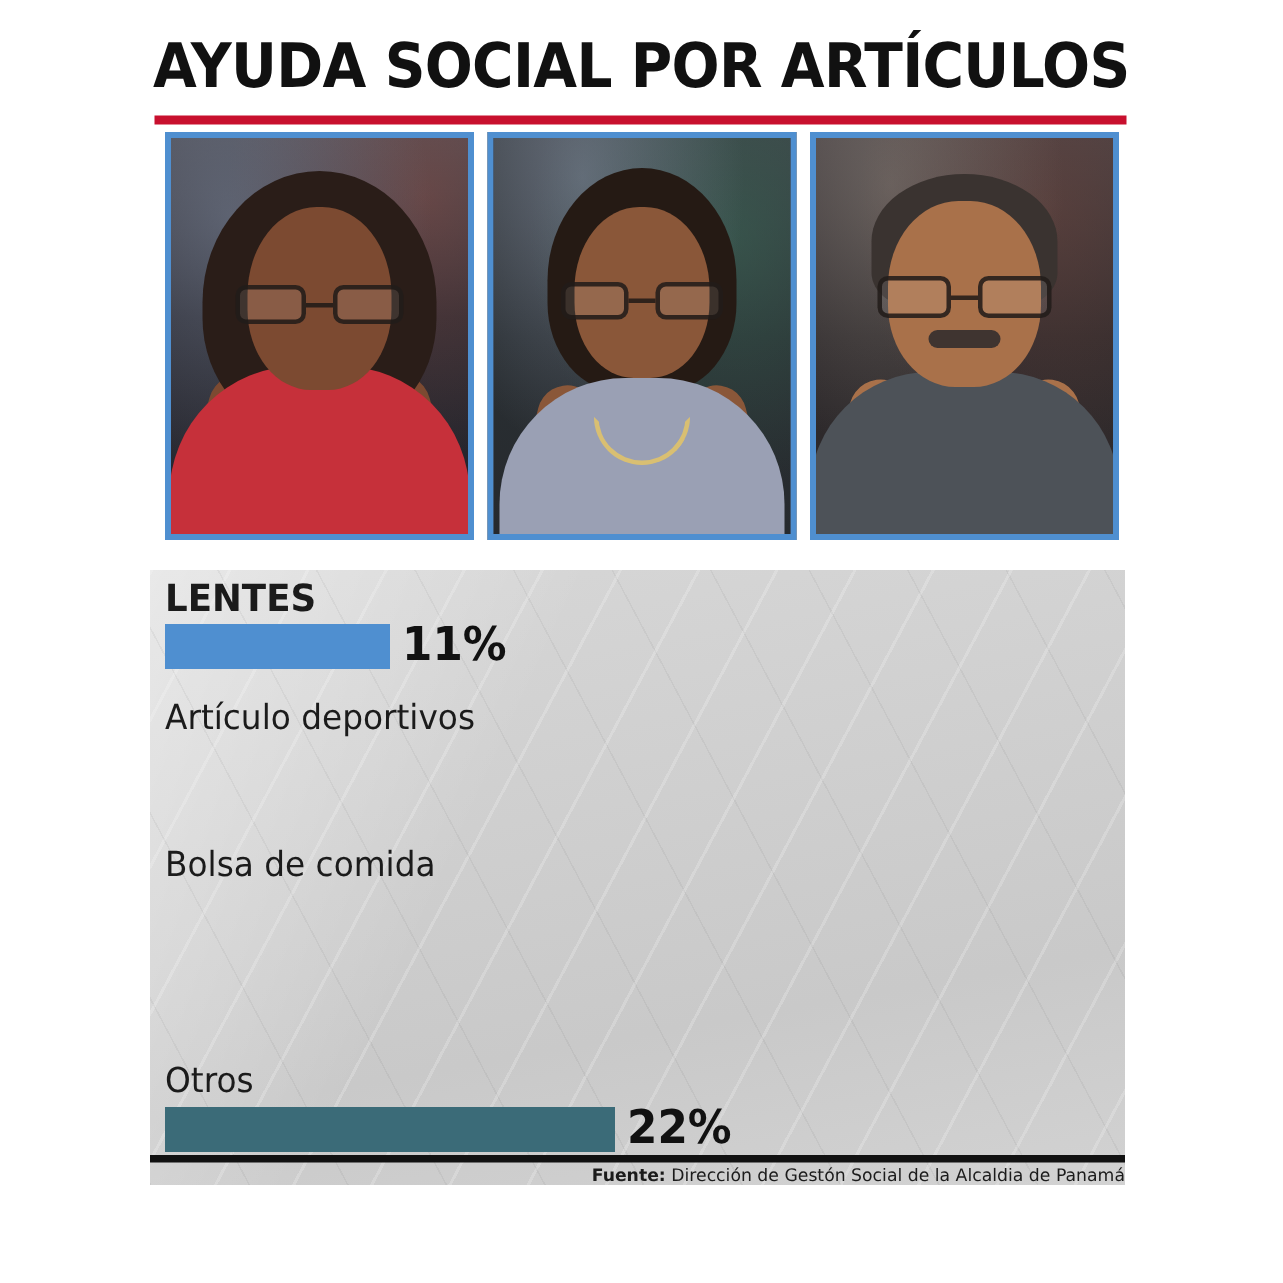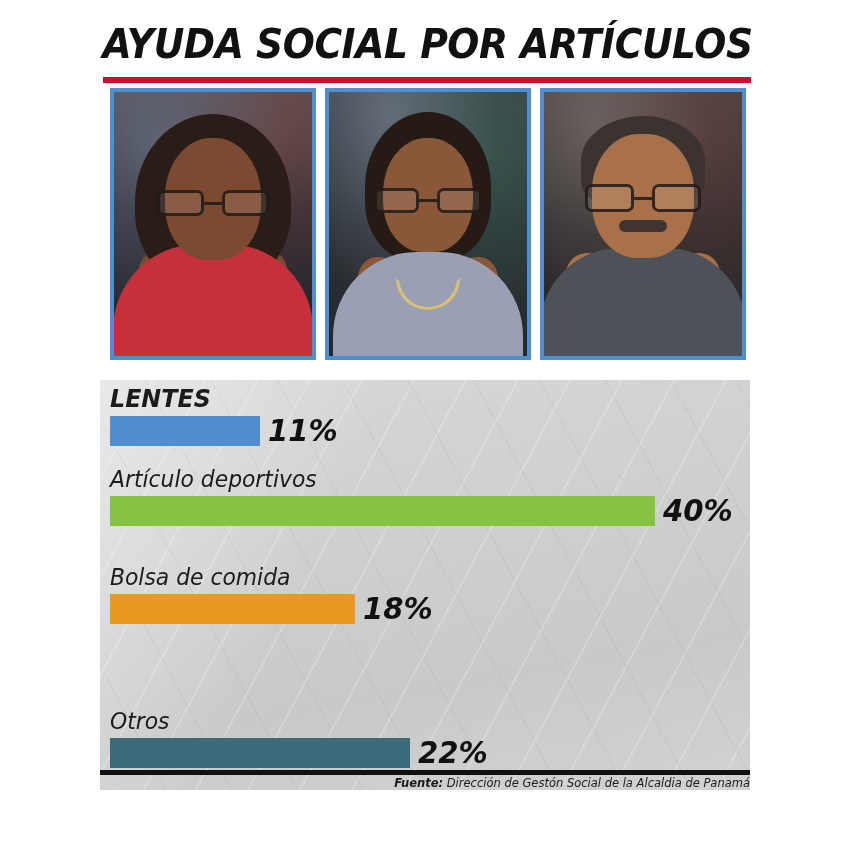--- a/index.html
+++ b/index.html
@@ -11,21 +11,20 @@
     width: 855px;
     height: 855px;
     font-family: "Liberation Sans", sans-serif;
     overflow: hidden;
   }
   #infographic {
     position: relative;
     width: 855px;
     height: 839px;
     background: #ffffff;
-    font-style: italic;
   }
 
   
   .title {
     position: absolute;
     top: 20px;
     left: 0;
     width: 855px;
     text-align: center;
     font-family: "DejaVu Sans", sans-serif;
@@ -331,32 +330,24 @@
     <div class="bar-group" style="top:6px;">
       <div class="bar-label bold">LENTES</div>
       <div class="bar-row">
         <div class="bar" style="width: 149.875px; background: rgb(79, 143, 208);"></div>
         <div class="bar-value">11%</div>
       </div>
     </div>
 
     <div class="bar-group" style="top:88px;">
       <div class="bar-label">Artículo deportivos</div>
-      <div class="bar-row">
-        <div class="bar" style="width: 545px; background: rgb(133, 195, 65);"></div>
-        <div class="bar-value">40%</div>
-      </div>
     </div>
 
     <div class="bar-group" style="top:170px;margin-top:16px;">
       <div class="bar-label">Bolsa de comida</div>
-      <div class="bar-row">
-        <div class="bar" style="width: 245.25px; background: rgb(232, 153, 31);"></div>
-        <div class="bar-value">18%</div>
-      </div>
     </div>
 
 
     <div class="bar-group" style="top:330px;">
       <div class="bar-label">Otros</div>
       <div class="bar-row">
         <div class="bar" style="width: 299.75px; background: rgb(59, 107, 120);"></div>
         <div class="bar-value">22%</div>
       </div>
     </div>

